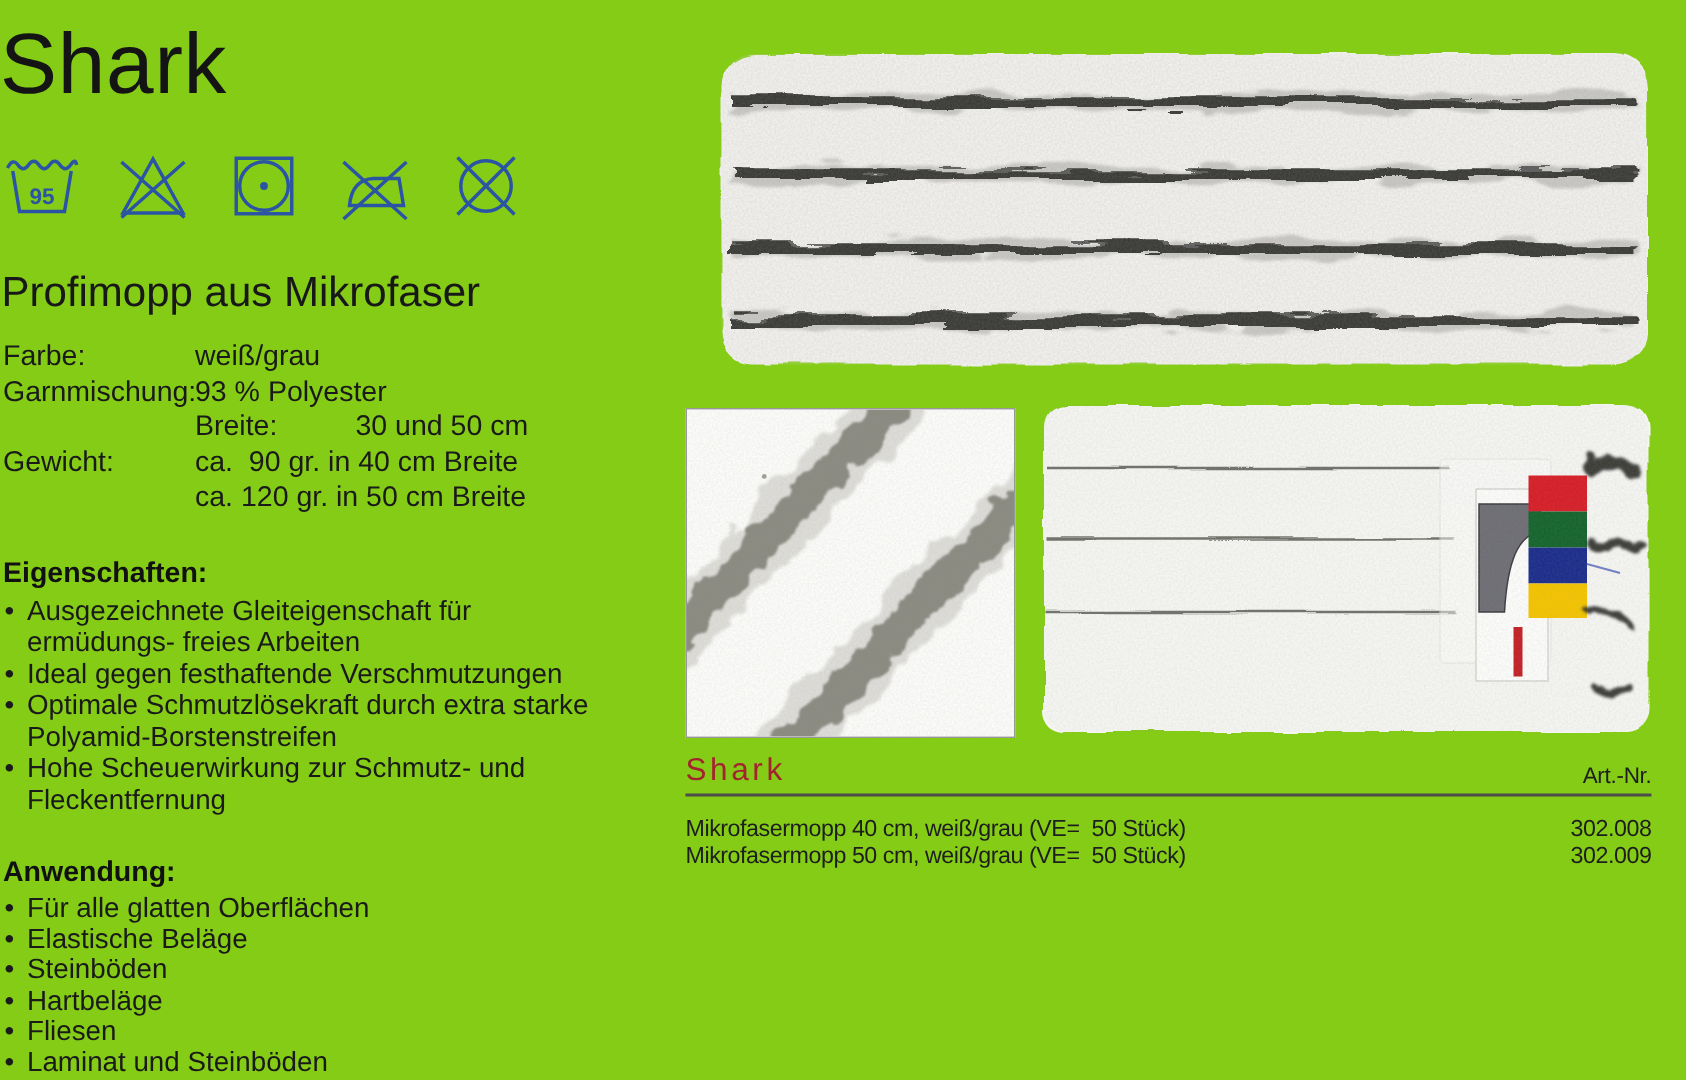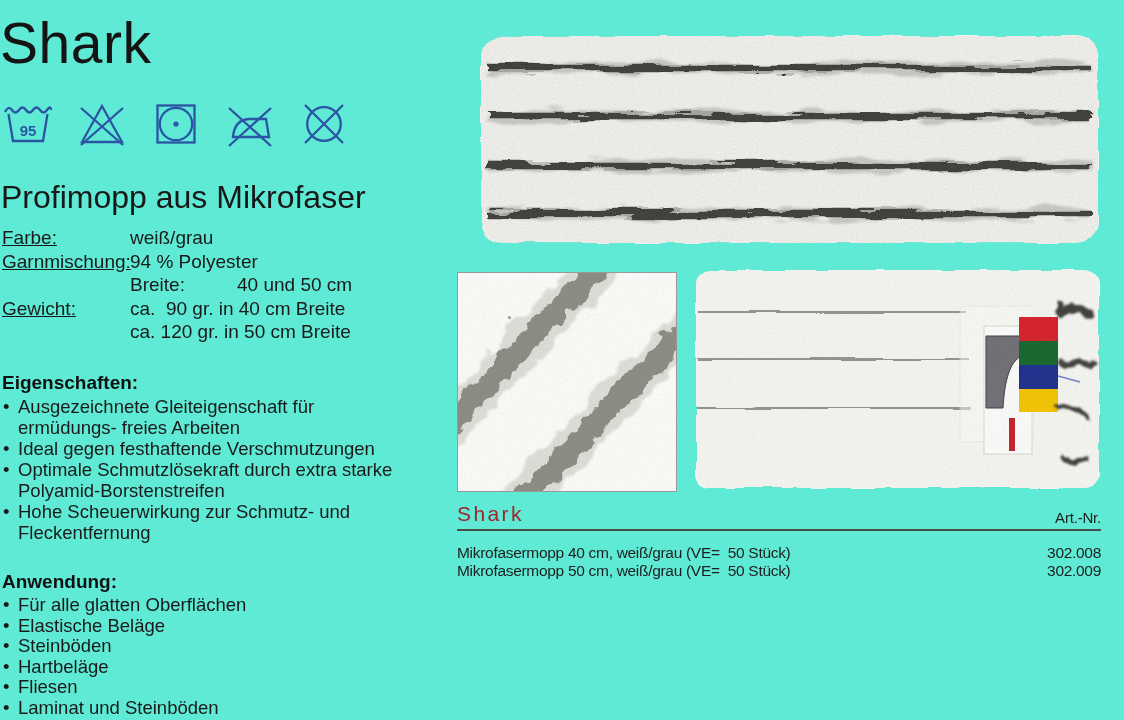--- a/index.html
+++ b/index.html
@@ -1,28 +1,28 @@
 <!DOCTYPE html>
 <html><head>
 <meta charset="utf-8">
 <style>
   html,body{margin:0;padding:0;background:#fff;}
-  .page{position:relative;width:1124px;height:720px;background:#5eead4;overflow:hidden;
+  .page{position:relative;width:1124px;height:720px;background:#84cc16;overflow:hidden;
         font-family:"Liberation Sans","DejaVu Sans",sans-serif;color:#1a1a1a;}
   .abs{position:absolute;}
 
   
   .title{left:0px;top:14px;font-size:57px;line-height:1.05;font-weight:400;letter-spacing:0.5px;color:#141414;margin:0;}
   .care-row{left:3px;top:99px;display:flex;gap:24px;}
   .care-icon{width:50px;height:50px;display:block;}
-  .subtitle{left:1px;top:179px;font-size:32px;font-weight:400;color:#181818;margin:0;}
+  .subtitle{left:1px;top:179px;font-size:28px;font-weight:400;color:#181818;margin:0;}
 
   .specs{left:2px;top:226px;font-size:19px;line-height:23.5px;}
   .spec-line{display:flex;}
-  .spec-label{width:128px;flex:none;text-decoration:underline;}
+  .spec-label{width:128px;flex:none;}
   .spec-sub{width:107px;flex:none;}
   .pre{white-space:pre;}
 
   .sec-head{font-size:19px;font-weight:700;color:#111;}
   .eig-head{left:2px;top:372px;}
   .eig-list{left:2px;top:396px;}
   .anw-head{left:2px;top:571px;}
   .anw-list{left:2px;top:595px;}
   .bullet{display:flex;font-size:18.5px;line-height:21px;}
   .anw-list .bullet{line-height:20.6px;}
@@ -126,26 +126,26 @@
 
   <h2 class="abs subtitle">Profimopp aus Mikrofaser</h2>
 
   <div class="abs specs">
     <div class="spec-line">
       <span class="spec-label">Farbe:</span>
       <span class="pre">weiß/grau</span>
     </div>
     <div class="spec-line">
       <span class="spec-label">Garnmischung:</span>
-      <span class="pre">94 % Polyester</span>
+      <span class="pre">93 % Polyester</span>
     </div>
     <div class="spec-line">
       <span class="spec-label"></span>
       <span class="spec-sub">Breite:</span>
-      <span class="pre">40 und 50 cm</span>
+      <span class="pre">30 und 50 cm</span>
     </div>
     <div class="spec-line">
       <span class="spec-label">Gewicht:</span>
       <span class="pre">ca.  90 gr. in 40 cm Breite</span>
     </div>
     <div class="spec-line">
       <span class="spec-label"></span>
       <span class="pre">ca. 120 gr. in 50 cm Breite</span>
     </div>
   </div>

